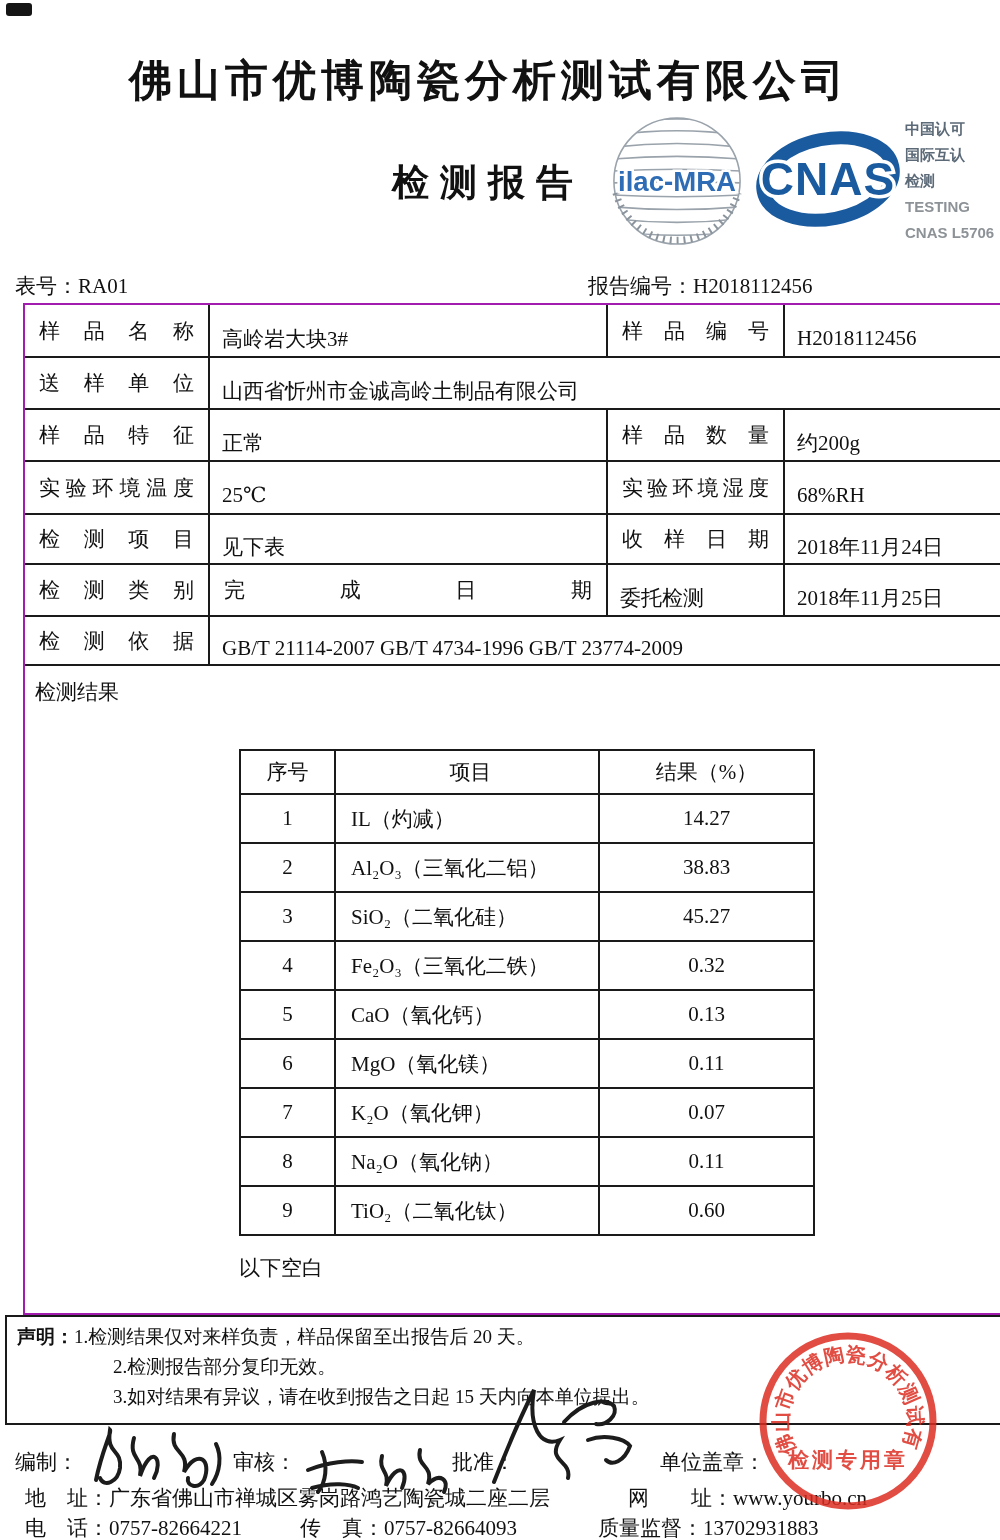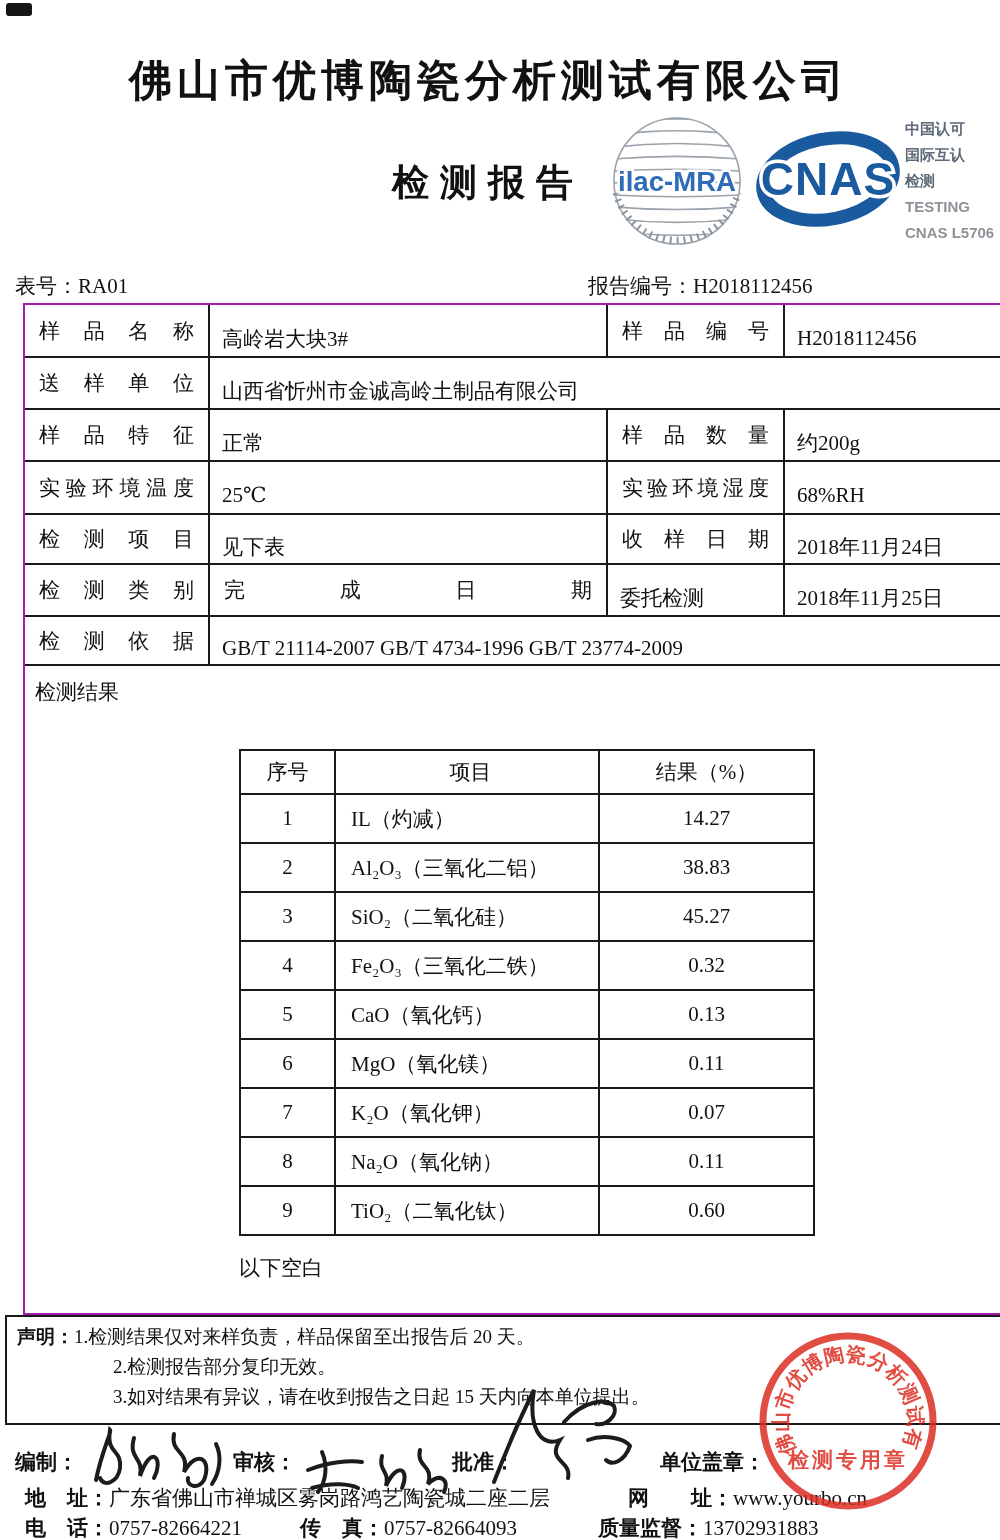--- a/index.html
+++ b/index.html
@@ -33,21 +33,21 @@
   .results-table .c-idx{width:91px;}
   .results-table .c-item{width:253px;text-align:left;padding-left:15px;}
   .results-table .c-res{width:211px;}
   .end-note{position:absolute;left:214px;top:588px;font-size:21px;}
   .stmt-box{left:5px;top:1315px;width:988px;height:96px;border:2px solid #1a1a1a;
         padding:5px 10px;box-sizing:content-box;}
   .stmt-line{font-size:19px;line-height:30px;}
   .stmt-label{font-weight:bold;font-family:"Liberation Sans","DejaVu Sans",sans-serif;}
   .stmt-line.indent{margin-left:96px;}
   .foot{font-size:21px;}
-  .foot b{font-weight:bold;text-align:right;}
+  .foot b{font-weight:normal;text-align:right;}
   .sig svg{display:block;}
   .seal{opacity:.84;}
   .artifact{left:6px;top:3px;width:26px;height:13px;background:#151515;border-radius:3px;}
 </style>
 </head>
 <body>
 
 <div class="page">
 
   <div class="abs artifact"></div>

